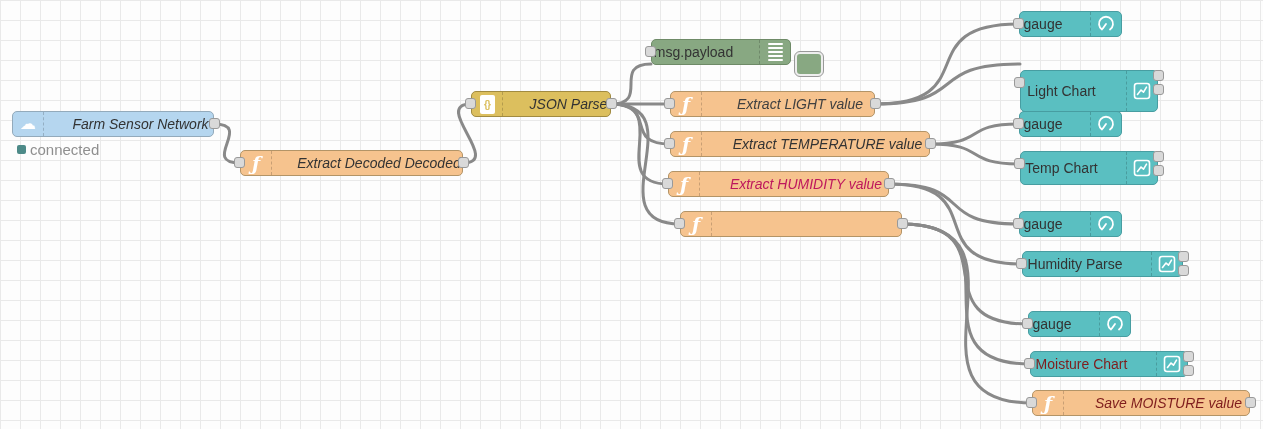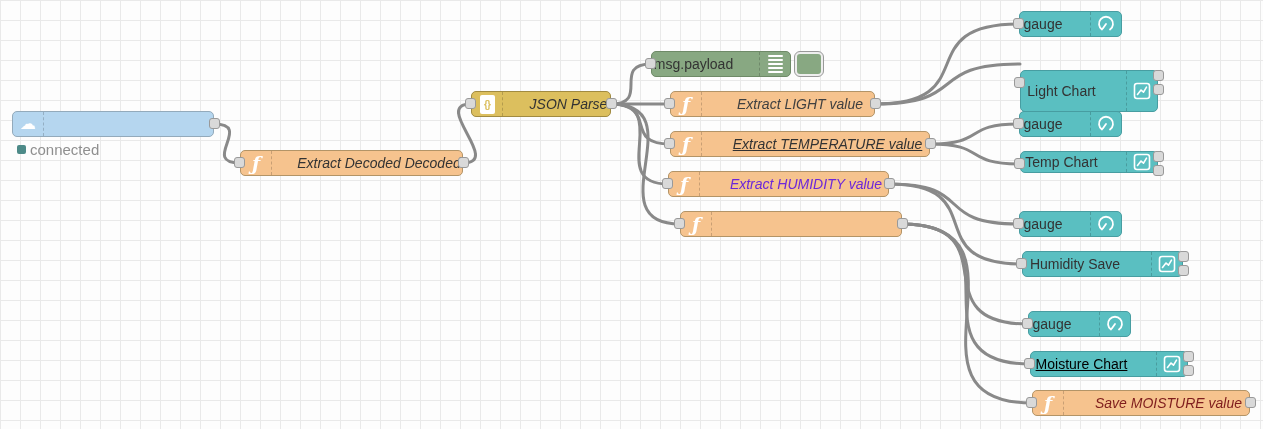--- a/index.html
+++ b/index.html
@@ -64,20 +64,21 @@
       <path d="M 889 184 C 976.5 184 931.5 224 1019 224" fill="none" stroke="#898989" stroke-width="3" stroke-linecap="round"></path>
       <path d="M 889 184 C 994.15 184 916.85 264 1022 264" fill="none" stroke="#898989" stroke-width="3" stroke-linecap="round"></path>
       <path d="M 902 224 C 1011.3 224 918.7 324 1028 324" fill="none" stroke="#898989" stroke-width="3" stroke-linecap="round"></path>
       <path d="M 902 224 C 1028.4 224 903.6 364 1030 364" fill="none" stroke="#898989" stroke-width="3" stroke-linecap="round"></path>
       <path d="M 902 224 C 1045.1 224 888.9 403 1032 403" fill="none" stroke="#898989" stroke-width="3" stroke-linecap="round"></path>
     </svg>
     <div class="node" style="left: 12px; top: 111px; width: 202px; height: 26px; background: rgb(181, 214, 239); border-color: rgb(147, 170, 187);">
       <div class="icon-box left">
         <span class="cloud-glyph" style="color: rgb(255, 255, 255);">☁</span>
       </div>
+      <div class="node-label italic" style="color: rgb(51, 51, 51);">Farm Sensor Network</div>
       <div class="port" style="right: -7px; top: 6px;"></div>
     </div>
     <div class="status" style="left: 17px; top: 141px;">
       <div class="status-dot" style="background: rgb(77, 138, 136);"></div>
       <span class="status-text" style="color: rgb(143, 143, 143);">connected</span>
     </div>
     <div class="node" style="left: 240px; top: 150px; width: 223px; height: 26px; background: rgb(246, 195, 142); border-color: rgb(179, 148, 103);">
       <div class="icon-box left">
         <span class="fn-glyph">ƒ</span>
       </div>
@@ -88,21 +89,21 @@
     <div class="node" style="left: 471px; top: 91px; width: 140px; height: 26px; background: rgb(220, 191, 94); border-color: rgb(161, 139, 65);">
       <div class="icon-box left">
         <div class="json-page">
           <span style="color: rgb(220, 191, 94);">{}</span>
         </div>
       </div>
       <div class="node-label italic" style="color: rgb(51, 51, 51);">JSON Parse</div>
       <div class="port" style="left: -7px; top: 6px;"></div>
       <div class="port" style="right: -7px; top: 6px;"></div>
     </div>
-    <div class="node" style="left: 651px; top: 51px; width: 140px; height: 26px; background: rgb(136, 168, 130); border-color: rgb(110, 138, 103);">
+    <div class="node" style="left: 651px; top: 39px; width: 140px; height: 26px; background: rgb(136, 168, 130); border-color: rgb(110, 138, 103);">
       <div class="node-label" style="color: rgb(51, 51, 51);">msg.payload</div>
       <div class="icon-box right">
         <div class="debug-bars">
           <i></i>
           <i></i>
           <i></i>
           <i></i>
           <i></i>
         </div>
       </div>
@@ -116,29 +117,29 @@
         <span class="fn-glyph">ƒ</span>
       </div>
       <div class="node-label italic" style="color: #404040;">Extract LIGHT value</div>
       <div class="port" style="left: -7px; top: 6px;"></div>
       <div class="port" style="right: -7px; top: 6px;"></div>
     </div>
     <div class="node" style="left: 670px; top: 131px; width: 260px; height: 26px; background: rgb(246, 195, 142); border-color: rgb(179, 148, 103);">
       <div class="icon-box left">
         <span class="fn-glyph">ƒ</span>
       </div>
-      <div class="node-label italic" style="color: rgb(51, 51, 51); text-decoration: underline;">Extract TEMPERATURE value</div>
+      <div class="node-label italic" style="color: rgb(51, 51, 51);">Extract TEMPERATURE value</div>
       <div class="port" style="left: -7px; top: 6px;"></div>
       <div class="port" style="right: -7px; top: 6px;"></div>
     </div>
     <div class="node" style="left: 668px; top: 171px; width: 221px; height: 26px; background: rgb(246, 195, 142); border-color: rgb(179, 148, 103);">
       <div class="icon-box left">
         <span class="fn-glyph">ƒ</span>
       </div>
-      <div class="node-label italic" style="color: #6d28d9;">Extract HUMIDITY value</div>
+      <div class="node-label italic" style="color: #be185d;">Extract HUMIDITY value</div>
       <div class="port" style="left: -7px; top: 6px;"></div>
       <div class="port" style="right: -7px; top: 6px;"></div>
     </div>
     <div class="node" style="left: 680px; top: 211px; width: 222px; height: 26px; background: rgb(246, 195, 142); border-color: rgb(179, 148, 103);">
       <div class="icon-box left">
         <span class="fn-glyph">ƒ</span>
       </div>
       <div class="port" style="left: -7px; top: 6px;"></div>
       <div class="port" style="right: -7px; top: 6px;"></div>
     </div>
@@ -167,21 +168,21 @@
     <div class="node" style="left: 1019px; top: 111px; width: 103px; height: 26px; background: rgb(90, 191, 193); border-color: rgb(71, 157, 161);">
       <div class="node-label" style="color: rgb(51, 51, 51);">gauge</div>
       <div class="icon-box right">
         <svg width="20" height="20" viewBox="0 0 20 20">
           <path d="M 6 15.5 A 7 7 0 1 1 14 15.5" fill="none" stroke="#fff" stroke-width="1.8" stroke-linecap="round"></path>
           <line x1="10" y1="10" x2="6.8" y2="14.6" stroke="#fff" stroke-width="1.8" stroke-linecap="round"></line>
         </svg>
       </div>
       <div class="port" style="left: -7px; top: 6px;"></div>
     </div>
-    <div class="node" style="left: 1020px; top: 151px; width: 138px; height: 22px; background: rgb(90, 191, 193); border-color: rgb(71, 157, 161);">
+    <div class="node" style="left: 1020px; top: 151px; width: 138px; height: 34px; background: rgb(90, 191, 193); border-color: rgb(71, 157, 161);">
       <div class="node-label" style="color: rgb(51, 51, 51);">Temp Chart</div>
       <div class="icon-box right">
         <svg width="20" height="20" viewBox="0 0 20 20">
           <rect x="2.5" y="2.5" width="15" height="15" rx="2.5" fill="none" stroke="#fff" stroke-width="1.6"></rect>
           <polyline points="5.5,13.5 9,9 11.5,11.2 14.5,6.2" fill="none" stroke="#fff" stroke-width="1.6" stroke-linecap="round" stroke-linejoin="round"></polyline>
         </svg>
       </div>
       <div class="port" style="left: -7px; top: 6px;"></div>
       <div class="port" style="right: -7px; top: -1px;"></div>
       <div class="port" style="right: -7px; top: 13px;"></div>
@@ -190,21 +191,21 @@
       <div class="node-label" style="color: rgb(51, 51, 51);">gauge</div>
       <div class="icon-box right">
         <svg width="20" height="20" viewBox="0 0 20 20">
           <path d="M 6 15.5 A 7 7 0 1 1 14 15.5" fill="none" stroke="#fff" stroke-width="1.8" stroke-linecap="round"></path>
           <line x1="10" y1="10" x2="6.8" y2="14.6" stroke="#fff" stroke-width="1.8" stroke-linecap="round"></line>
         </svg>
       </div>
       <div class="port" style="left: -7px; top: 6px;"></div>
     </div>
     <div class="node" style="left: 1022px; top: 251px; width: 161px; height: 26px; background: rgb(90, 191, 193); border-color: rgb(71, 157, 161);">
-      <div class="node-label" style="color: rgb(51, 51, 51);">Humidity Save</div>
+      <div class="node-label" style="color: rgb(51, 51, 51);">Humidity Parse</div>
       <div class="icon-box right">
         <svg width="20" height="20" viewBox="0 0 20 20">
           <rect x="2.5" y="2.5" width="15" height="15" rx="2.5" fill="none" stroke="#fff" stroke-width="1.6"></rect>
           <polyline points="5.5,13.5 9,9 11.5,11.2 14.5,6.2" fill="none" stroke="#fff" stroke-width="1.6" stroke-linecap="round" stroke-linejoin="round"></polyline>
         </svg>
       </div>
       <div class="port" style="left: -7px; top: 6px;"></div>
       <div class="port" style="right: -7px; top: -1px;"></div>
       <div class="port" style="right: -7px; top: 13px;"></div>
     </div>
@@ -212,21 +213,21 @@
       <div class="node-label" style="color: rgb(51, 51, 51);">gauge</div>
       <div class="icon-box right">
         <svg width="20" height="20" viewBox="0 0 20 20">
           <path d="M 6 15.5 A 7 7 0 1 1 14 15.5" fill="none" stroke="#fff" stroke-width="1.8" stroke-linecap="round"></path>
           <line x1="10" y1="10" x2="6.8" y2="14.6" stroke="#fff" stroke-width="1.8" stroke-linecap="round"></line>
         </svg>
       </div>
       <div class="port" style="left: -7px; top: 6px;"></div>
     </div>
     <div class="node" style="left: 1030px; top: 351px; width: 158px; height: 26px; background: rgb(90, 191, 193); border-color: rgb(71, 157, 161);">
-      <div class="node-label" style="color: #000000; text-decoration: underline;">Moisture Chart</div>
+      <div class="node-label" style="color: #7f1d1d;">Moisture Chart</div>
       <div class="icon-box right">
         <svg width="20" height="20" viewBox="0 0 20 20">
           <rect x="2.5" y="2.5" width="15" height="15" rx="2.5" fill="none" stroke="#fff" stroke-width="1.6"></rect>
           <polyline points="5.5,13.5 9,9 11.5,11.2 14.5,6.2" fill="none" stroke="#fff" stroke-width="1.6" stroke-linecap="round" stroke-linejoin="round"></polyline>
         </svg>
       </div>
       <div class="port" style="left: -7px; top: 6px;"></div>
       <div class="port" style="right: -7px; top: -1px;"></div>
       <div class="port" style="right: -7px; top: 13px;"></div>
     </div>

